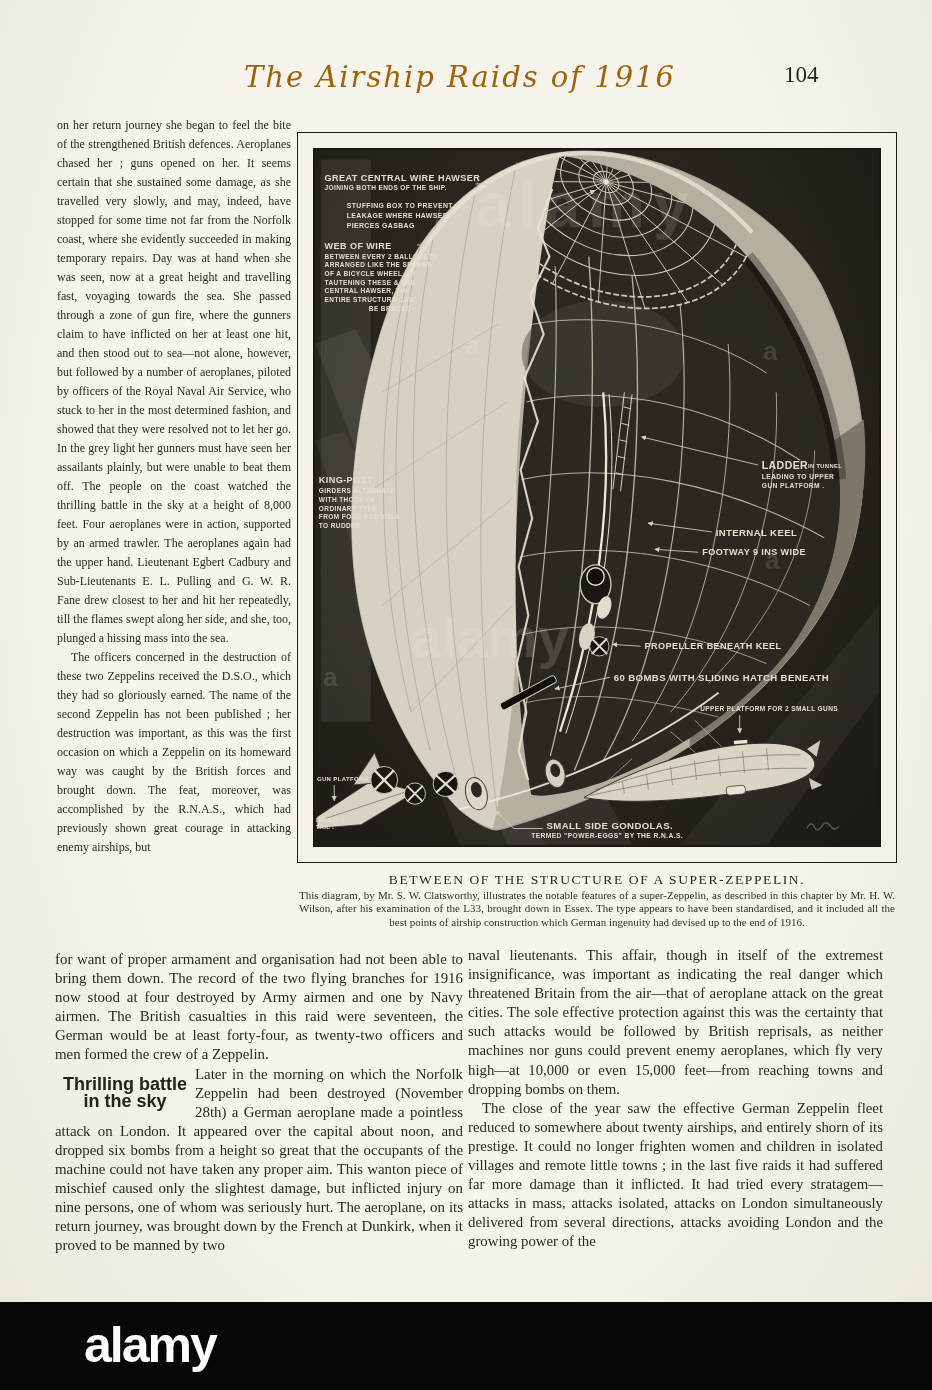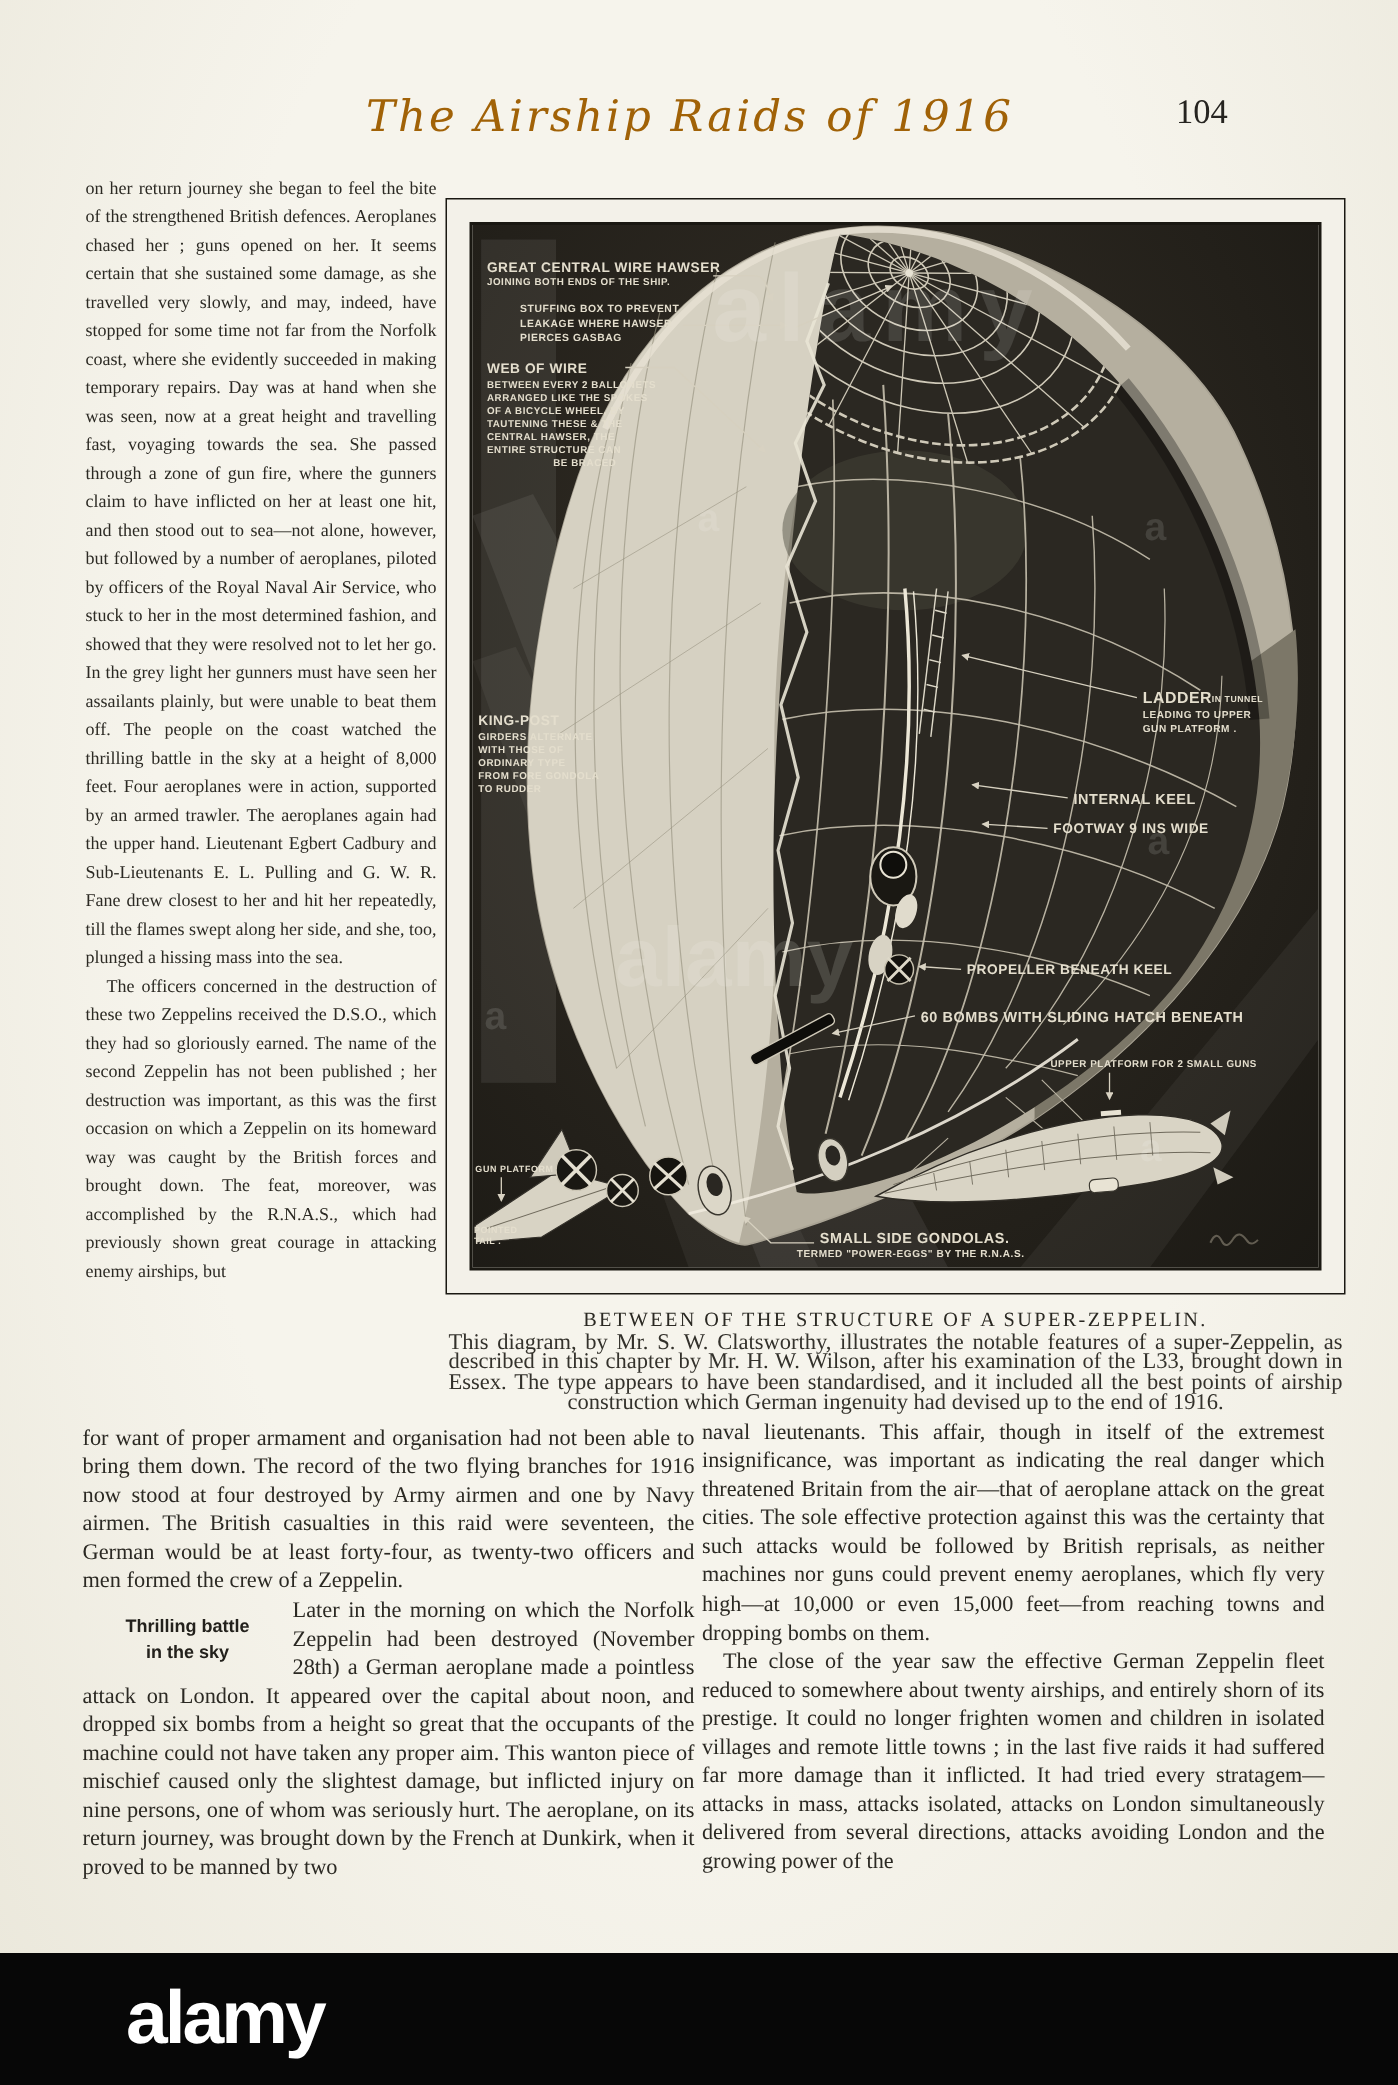--- a/index.html
+++ b/index.html
@@ -37,32 +37,32 @@
   .wm{position:absolute;color:rgba(250,248,240,0.13);}
   .wm-topright{left:160px;top:18px;font-size:64px;letter-spacing:8px;color:rgba(255,255,255,0.12);}
   .wm-center{left:95px;top:455px;font-size:56px;color:rgba(250,248,240,0.15);}
   .wm-a{font-size:26px;color:rgba(255,255,255,0.12);}
   .caption-title{
     position:absolute;left:297px;top:872px;width:600px;text-align:center;
     font-size:13.5px;letter-spacing:1.6px;color:#2a2822;
   }
   .caption-body{
     position:absolute;left:299px;top:889px;width:596px;
-    font-size:15px;line-height:13.4px;text-align:justify;text-align-last:center;
+    font-size:11px;line-height:13.4px;text-align:justify;text-align-last:center;
     color:#33312b;
   }
   .col-wide-left{
     position:absolute;left:55px;top:950px;width:408px;
     font-size:14.9px;line-height:19.1px;text-align:justify;
   }
   .col-wide-left p{margin:0;}
   .sidehead{
     float:left;width:140px;padding-top:11px;padding-bottom:6px;
     font-family:"Liberation Sans", sans-serif;font-weight:bold;
-    font-size:12px;line-height:17px;text-align:center;color:#23211c;
+    font-size:18px;line-height:17px;text-align:center;color:#23211c;
   }
   .col-right{
     position:absolute;left:468px;top:946px;width:415px;
     font-size:14.8px;line-height:19.1px;text-align:justify;
   }
   .col-right p{margin:0;}
   .alamy-bar{
     position:absolute;left:0;top:1302px;width:932px;height:88px;background:#070707;
     font-family:"Liberation Sans", sans-serif;color:#fff;
   }

